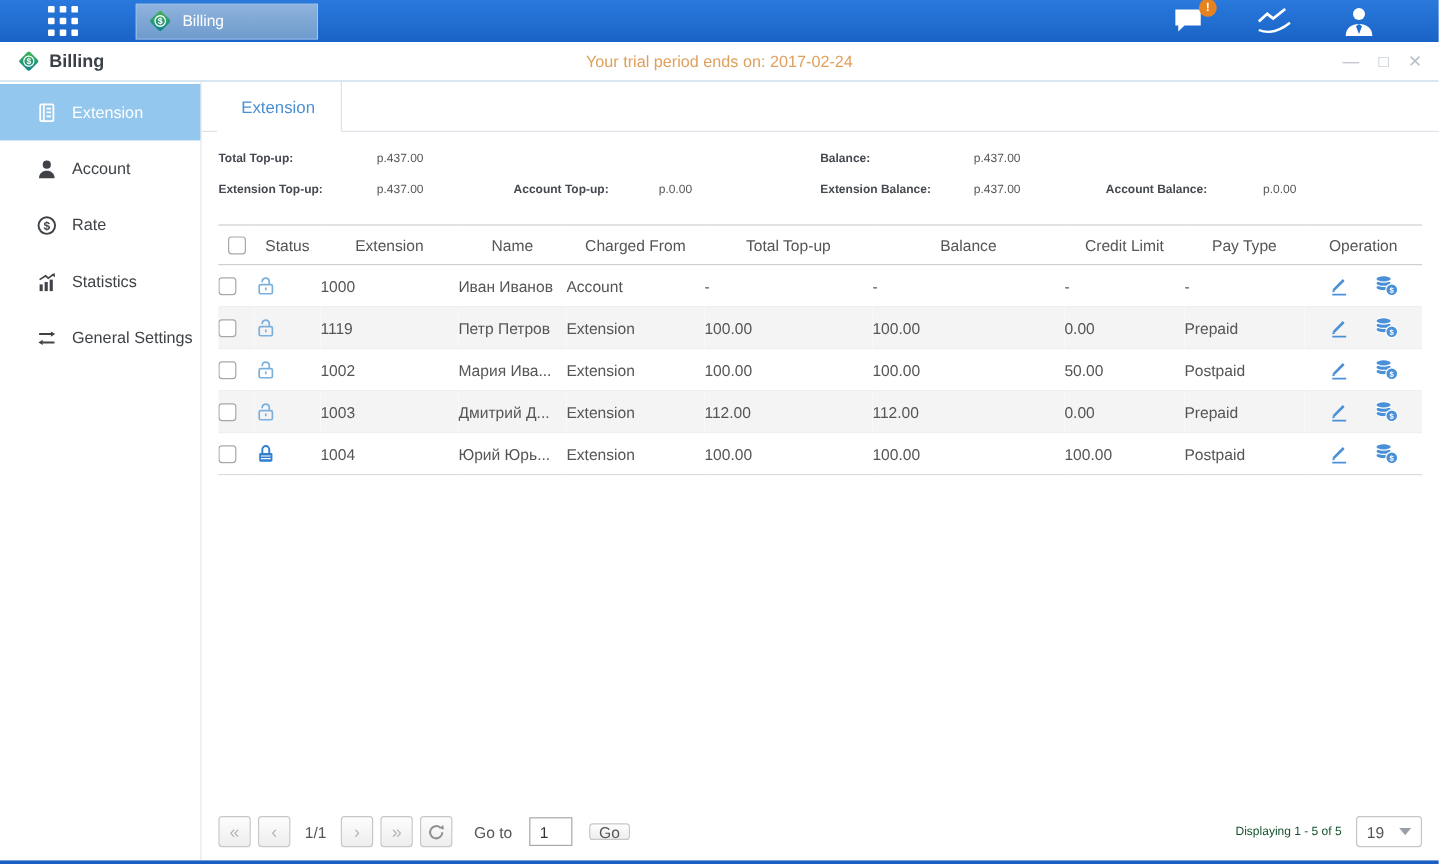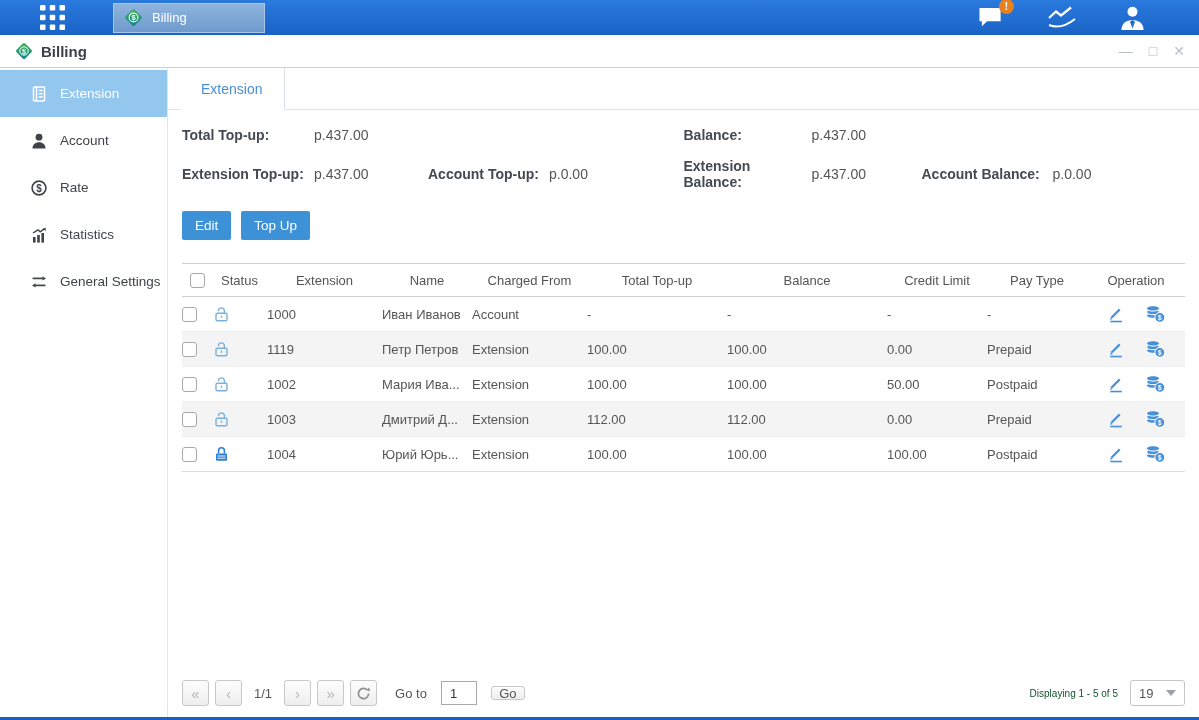--- a/index.html
+++ b/index.html
@@ -43,21 +43,21 @@
 
   
   .main { flex:1; display:flex; flex-direction:column; padding:0 14px; min-width:0; }
   .tabbar { height:42px; flex:0 0 42px; display:flex; margin:0 -14px; padding-left:13px;
     border-bottom:1px solid #dde3e9; }
   .tab { width:104px; display:flex; align-items:center; padding-left:20px; background:#fff;
     border-right:1px solid #dde3e9; margin-bottom:-1px; border-bottom:1px solid #fff;
     color:#4a8fd4; font-size:14px; cursor:pointer; }
 
   .summary { margin-top:17px; display:grid; grid-template-columns:1fr 1fr; row-gap:15px;
-    font-size:14px; }
+    font-size:10px; }
   .sum-row { display:grid; align-items:center; }
   .sum-row.l { grid-template-columns:132px 114px 121px auto; }
   .sum-row.r { grid-template-columns:128px 110px 131px auto; }
   .sum-label { font-weight:bold; color:#454a50; }
   .sum-value { color:#555; }
 
   .actions { margin-top:21px; display:flex; gap:10px; }
   .btn-primary { background:#3d91d6; color:#fff; border:none; height:29px; padding:0 13px;
     font-size:13.5px; border-radius:2px; cursor:pointer; font-family:inherit; }
 
@@ -163,20 +163,21 @@
 
   <div class="titlebar">
     <div class="title-left">
       <svg width="20" height="20" viewBox="0 0 24 24">
         <rect x="4.6" y="4.6" width="14.8" height="14.8" rx="2.2" transform="rotate(45 12 12)" fill="url(#dg)"></rect>
         <circle cx="12" cy="12" r="5" fill="none" stroke="#fff" stroke-width="1.2"></circle>
         <text x="12" y="15.2" text-anchor="middle" font-size="8.5" font-weight="bold" fill="#fff">$</text>
       </svg>
       <span class="win-title">Billing</span>
     </div>
+    <div class="trial">Your trial period ends on: 2017-02-24</div>
     <div class="win-controls">
       <span>—</span>
       <span>□</span>
       <span>✕</span>
     </div>
   </div>
 
   <div class="workspace">
 
     <div class="sidebar">
@@ -254,24 +255,20 @@
           <span class="sum-value">p.0.00</span>
         </div>
         <div class="sum-row r">
           <span class="sum-label">Extension Balance:</span>
           <span class="sum-value">p.437.00</span>
           <span class="sum-label">Account Balance:</span>
           <span class="sum-value">p.0.00</span>
         </div>
       </div>
 
-      <div class="actions">
-        <button class="btn-primary">Edit</button>
-        <button class="btn-primary">Top Up</button>
-      </div>
 
       <div class="table-wrap">
         <table>
           <colgroup>
             <col style="width:30px">
               <col style="width:55px">
               <col style="width:115px">
               <col style="width:90px">
               <col style="width:115px">
             <col style="width:140px">

